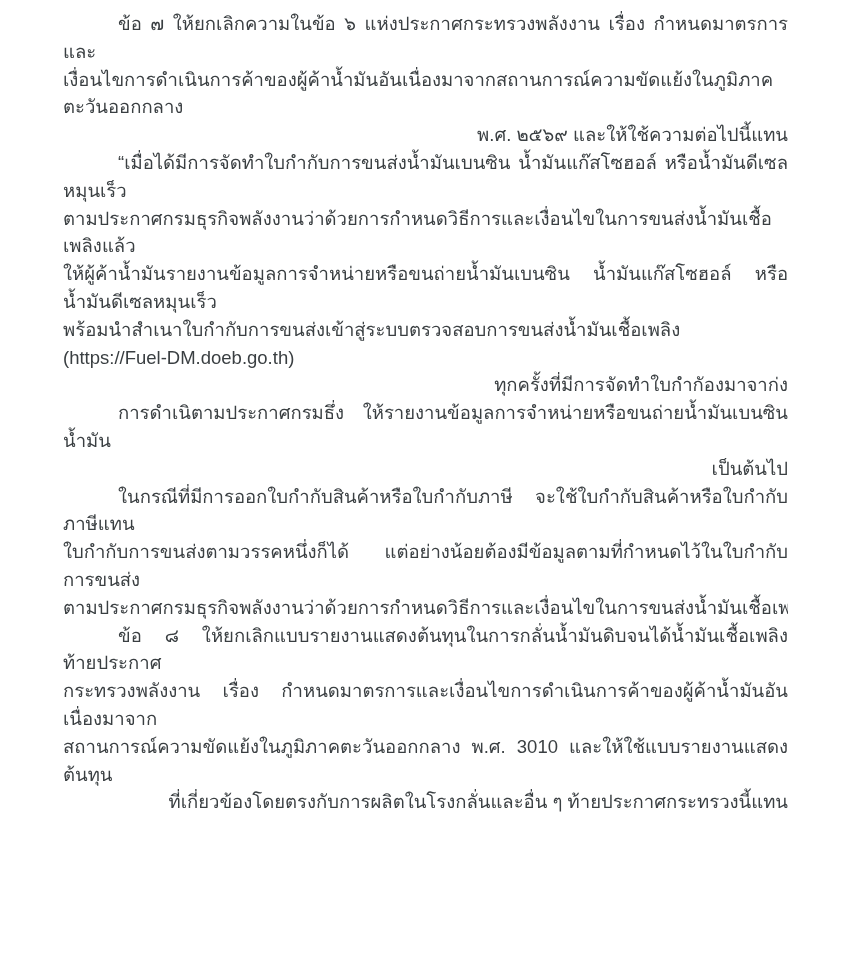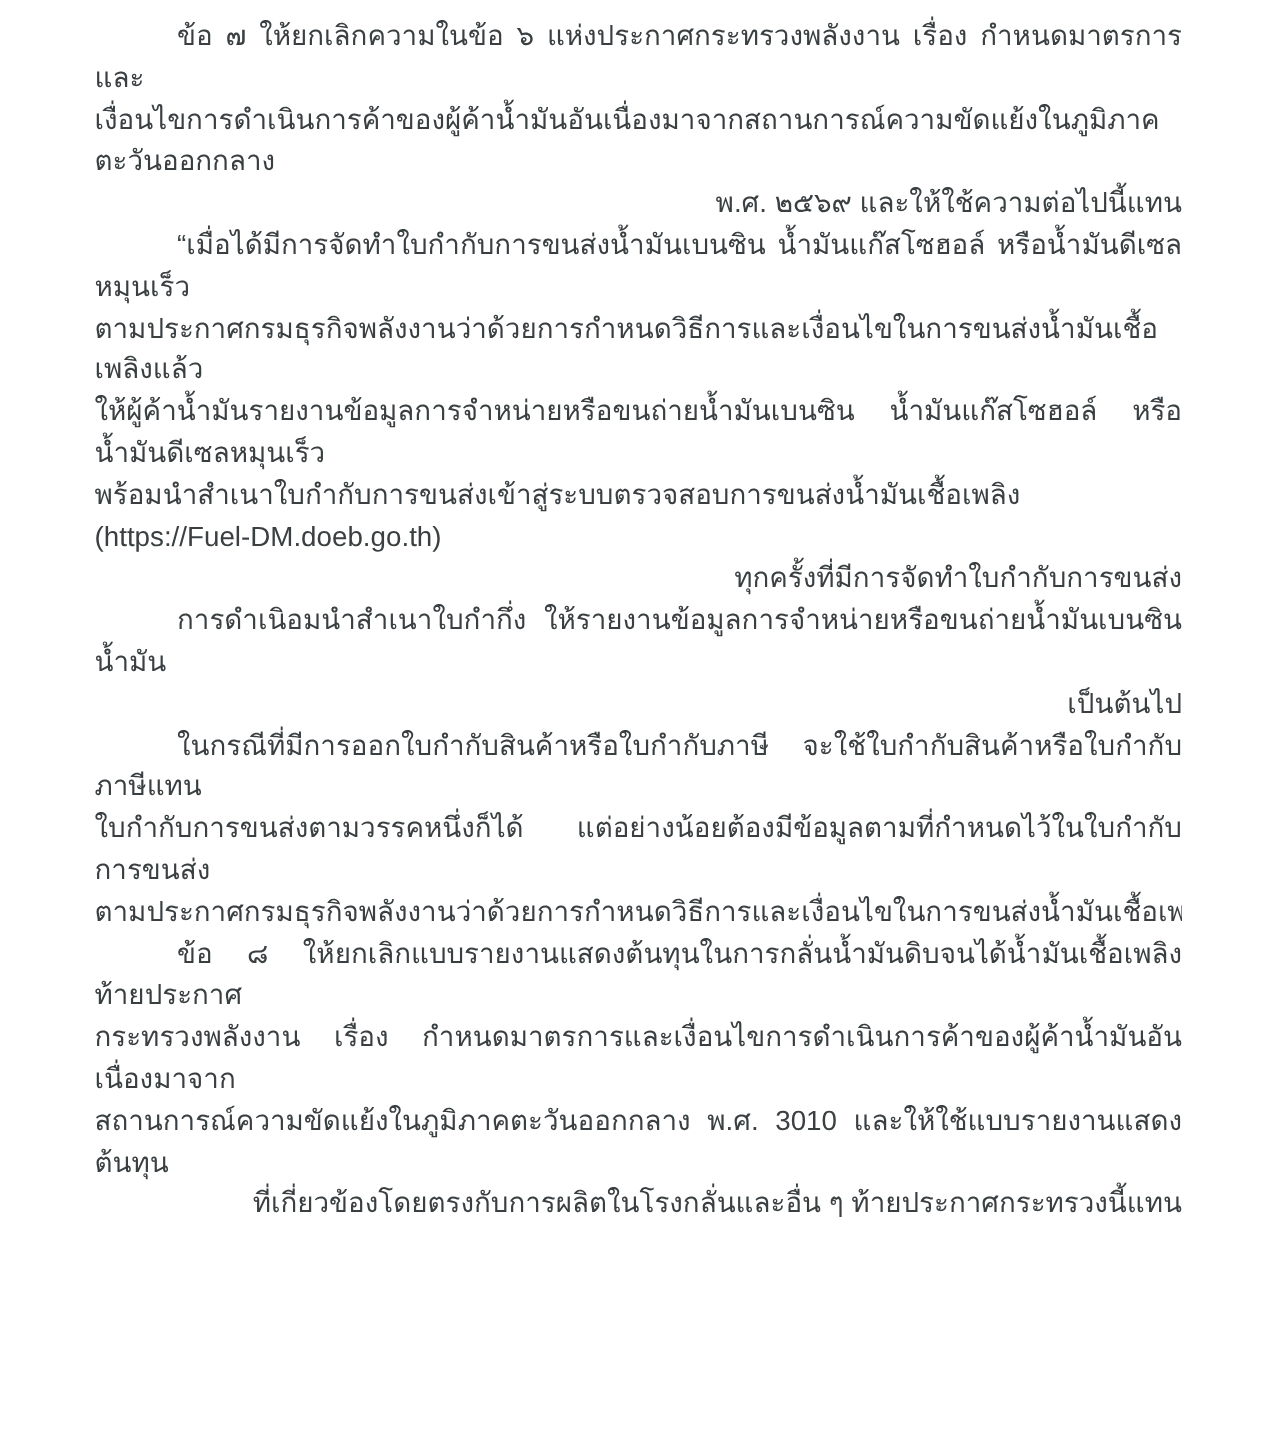--- a/index.html
+++ b/index.html
@@ -48,23 +48,23 @@
       <div class="line">พ.ศ. ๒๕๖๙ และให้ใช้ความต่อไปนี้แทน</div>
 
       <div class="line indent justify">“เมื่อได้มีการจัดทำใบกำกับการขนส่งน้ำมันเบนซิน น้ำมันแก๊สโซฮอล์ หรือน้ำมันดีเซลหมุนเร็ว</div>
 
       <div class="line justify">ตามประกาศกรมธุรกิจพลังงานว่าด้วยการกำหนดวิธีการและเงื่อนไขในการขนส่งน้ำมันเชื้อเพลิงแล้ว</div>
 
       <div class="line justify">ให้ผู้ค้าน้ำมันรายงานข้อมูลการจำหน่ายหรือขนถ่ายน้ำมันเบนซิน น้ำมันแก๊สโซฮอล์ หรือน้ำมันดีเซลหมุนเร็ว</div>
 
       <div class="line justify">พร้อมนำสำเนาใบกำกับการขนส่งเข้าสู่ระบบตรวจสอบการขนส่งน้ำมันเชื้อเพลิง (https://Fuel-DM.doeb.go.th)</div>
 
-      <div class="line">ทุกครั้งที่มีการจัดทำใบกำกับการขนส่ง</div>
+      <div class="line">ทุกครั้งที่มีการจัดทำใบกำกัองมาจาก่ง</div>
 
-      <div class="line indent justify">การดำเนิอมนำสำเนาใบกำกึ่ง ให้รายงานข้อมูลการจำหน่ายหรือขนถ่ายน้ำมันเบนซิน น้ำมัน</div>
+      <div class="line indent justify">การดำเนิตามประกาศกรมธึ่ง ให้รายงานข้อมูลการจำหน่ายหรือขนถ่ายน้ำมันเบนซิน น้ำมัน</div>
 
 
       <div class="line">เป็นต้นไป</div>
 
       <div class="line indent justify">ในกรณีที่มีการออกใบกำกับสินค้าหรือใบกำกับภาษี จะใช้ใบกำกับสินค้าหรือใบกำกับภาษีแทน</div>
 
       <div class="line justify">ใบกำกับการขนส่งตามวรรคหนึ่งก็ได้ แต่อย่างน้อยต้องมีข้อมูลตามที่กำหนดไว้ในใบกำกับการขนส่ง</div>
 
       <div class="line">ตามประกาศกรมธุรกิจพลังงานว่าด้วยการกำหนดวิธีการและเงื่อนไขในการขนส่งน้ำมันเชื้อเพลิง”</div>
 

